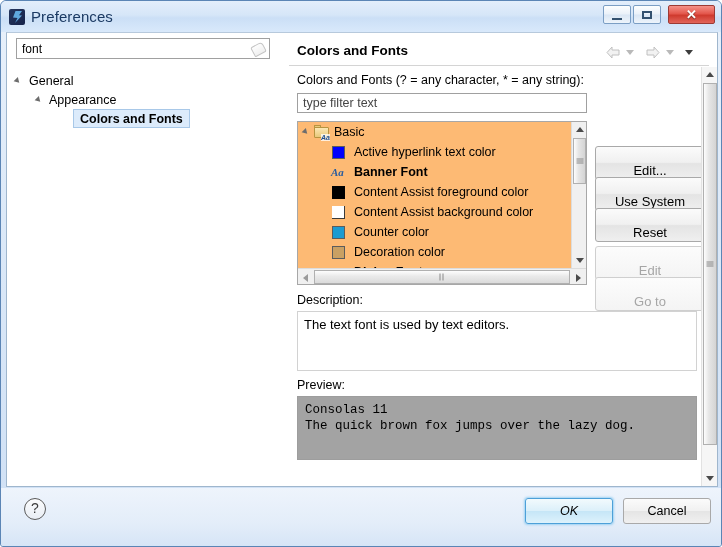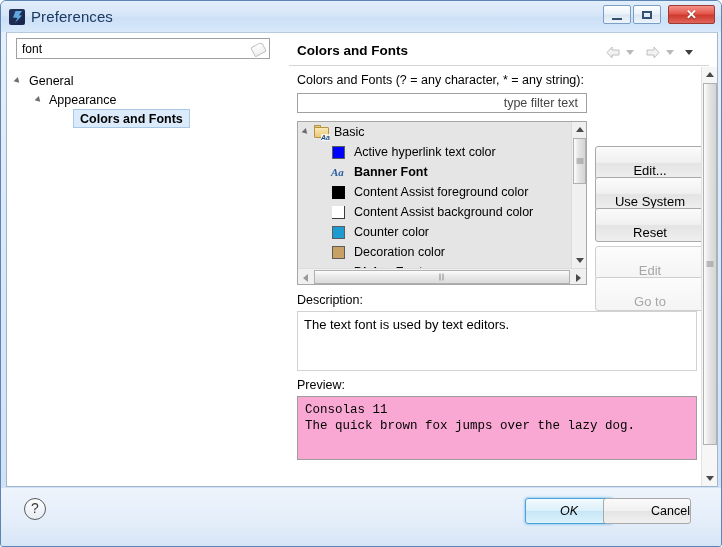--- a/index.html
+++ b/index.html
@@ -249,31 +249,30 @@
   #tree-filter-input {
     position: absolute;
     left: 5px; top: 2px;
     width: 275px;
     border: none; outline: none;
     font-family: "Liberation Sans", sans-serif;
     font-size: 12.5px;
     color: #0f172a;
     background: transparent;
     padding: 0;
-    text-align: right;
   }
   #tree-filter-input::placeholder { color: #454545; opacity: 1; }
 
   
   #color-tree {
     position: absolute;
     left: 16px; top: 88px;
     width: 290px; height: 164px;
     border: 1px solid #a7a7a7;
-    background: #e5e5e5;
+    background: #fdba74;
     box-sizing: border-box;
     overflow: hidden;
   }
   #tree-items {
     position: absolute;
     left: 0; top: 0;
     width: 274px; height: 146px;
     overflow: hidden;
   }
   .ci-row {
@@ -455,21 +454,21 @@
   #prev-label {
     position: absolute;
     left: 16px; top: 345px;
     font-size: 12.5px;
   }
   #prev-box {
     position: absolute;
     left: 16px; top: 363px;
     width: 400px; height: 64px;
     border: 1px solid #9d9d9d;
-    background: #f9a8d4;
+    background: #a3a3a3;
     box-sizing: border-box;
     overflow: hidden;
   }
   .prev-line {
     position: absolute;
     left: 7px;
     font-family: "Liberation Mono", monospace;
     font-size: 12.5px;
     color: #000;
     white-space: pre;
@@ -525,24 +524,23 @@
     padding: 0;
   }
   #btn-ok {
     right: 110px;
     background: linear-gradient(180deg,#f2fafd 0%,#dcf0fa 48%,#c6e6f7 52%,#ddf2fc 100%);
     border: 1px solid #4da0d8;
     box-shadow: 0 0 2px 1px rgba(120,195,240,.65);
     font-style: italic;
   }
   #btn-cancel {
-    right: 32px;
+    right: 12px;
     background: linear-gradient(180deg,#fbfbfb 0%,#f1f1f1 48%,#e5e5e5 52%,#f0f0f0 100%);
     border: 1px solid #a9a9a9;
-    text-align: right;
   }
 </style>
 </head>
 <body>
 
 <div id="window">
 
   <div id="titlebar">
     <div id="title-icon">
       <div class="glyph"></div>

